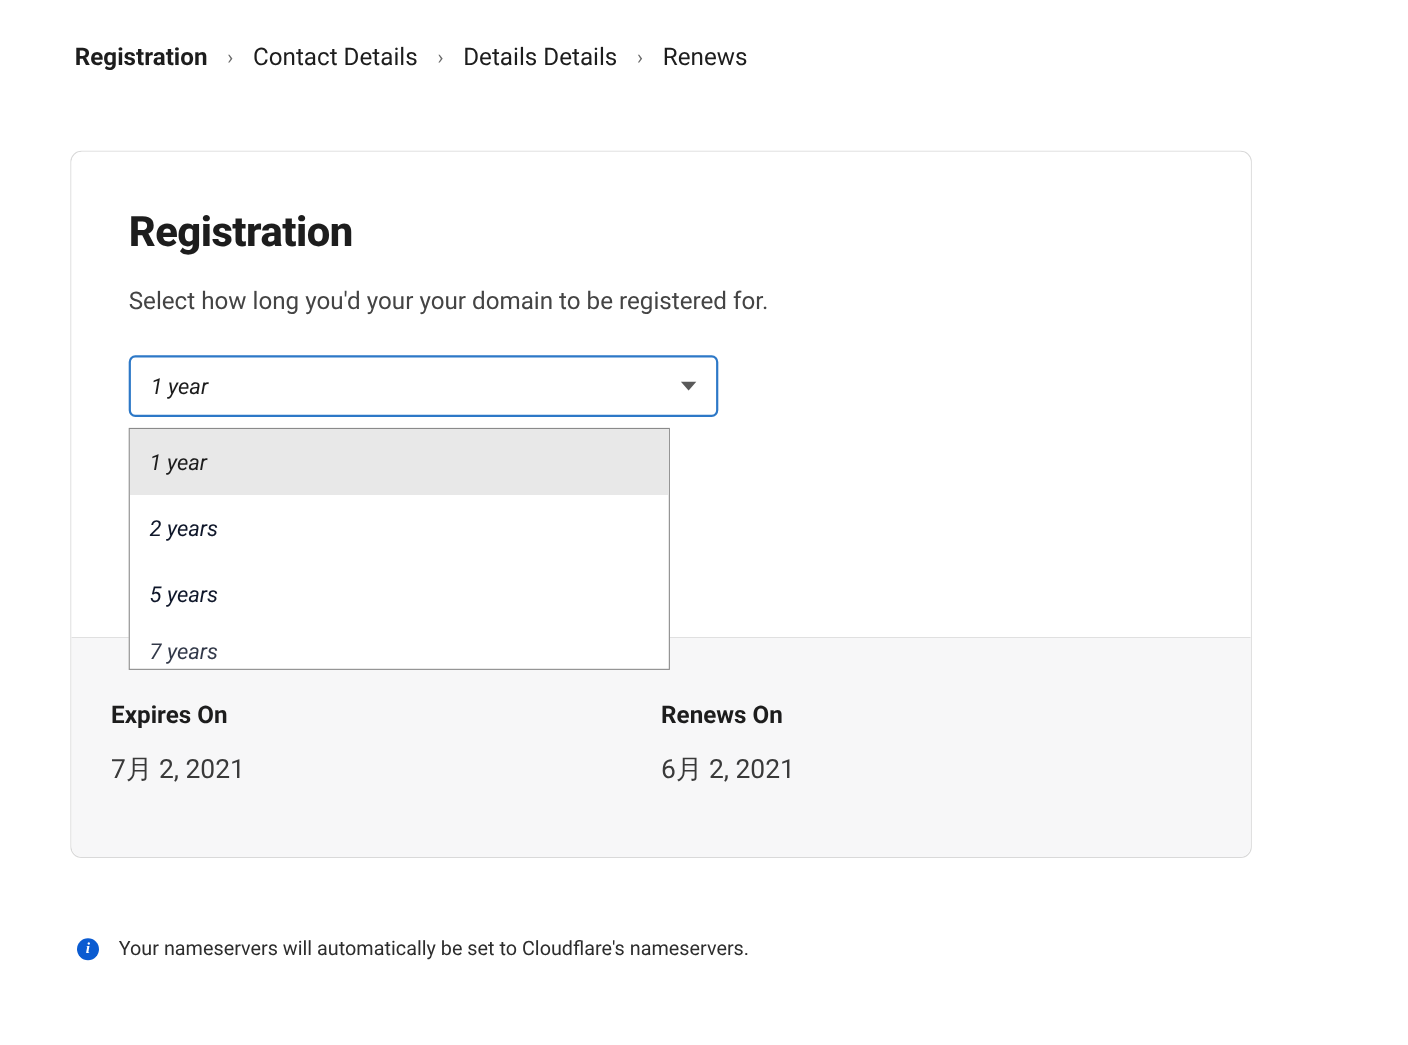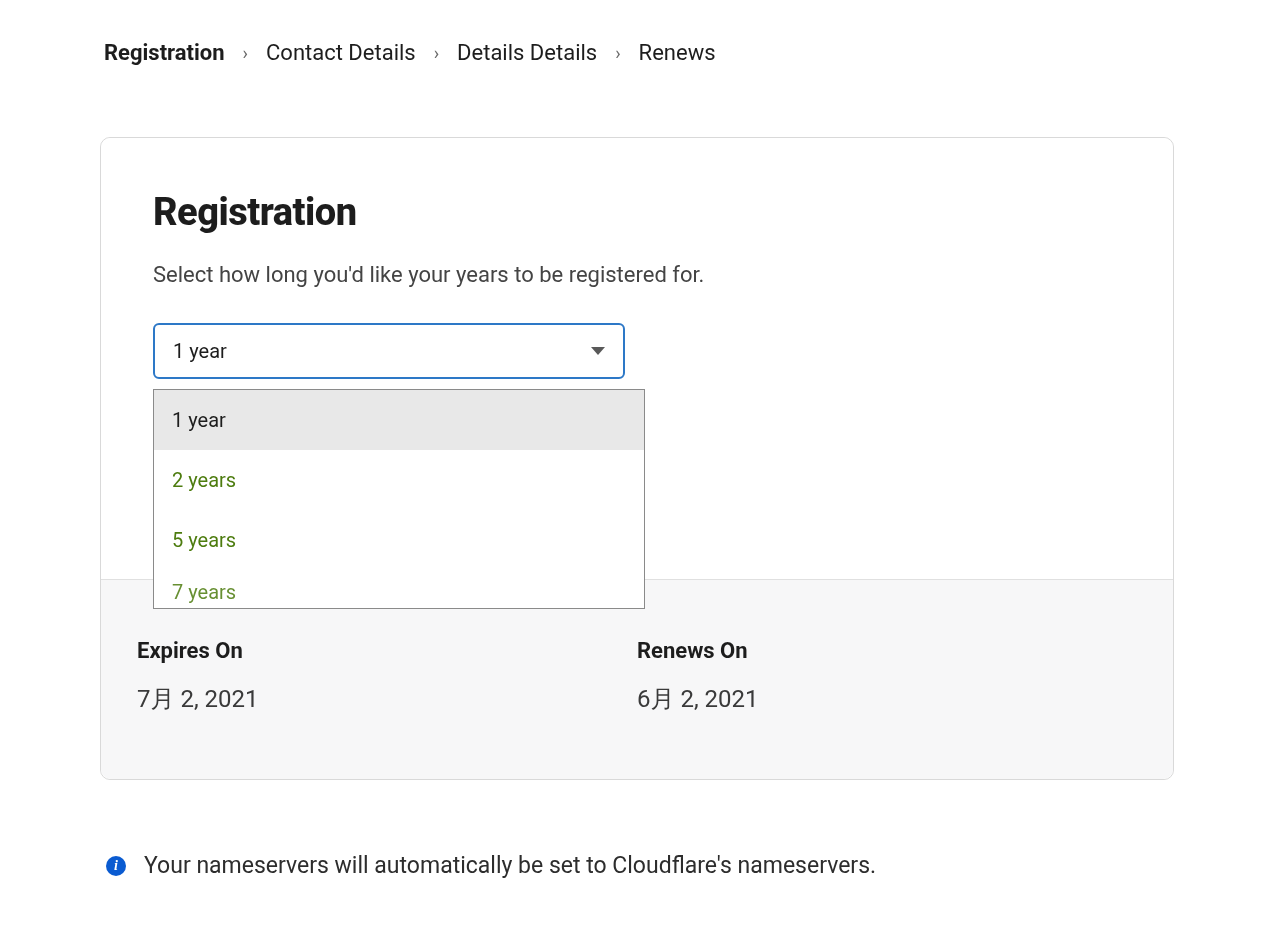--- a/index.html
+++ b/index.html
@@ -9,21 +9,21 @@
   }
   body {
     font-family: -apple-system, BlinkMacSystemFont, "Segoe UI", Roboto, Helvetica, Arial, sans-serif;
     background: #ffffff;
     color: #1d1d1d;
     width: 1280px;
     height: 950px;
     overflow: hidden;
   }
   .page {
-    padding: 40px 100px 0 100px;
+    padding: 40px 100px 0 64px;
   }
   .breadcrumb {
     display: flex;
     align-items: center;
     gap: 18px;
     font-size: 22px;
     margin-bottom: 72px;
     margin-left: 4px;
   }
   .breadcrumb .crumb {
@@ -55,21 +55,22 @@
     margin-bottom: 28px;
     letter-spacing: -0.5px;
   }
   .card-subtitle {
     font-size: 22px;
     color: #444444;
     margin-bottom: 36px;
   }
   .select-wrap {
     position: relative;
-    width: 472px;
+    width: 536px;
+    font-style: italic;
   }
   .select-btn {
     width: 100%;
     height: 56px;
     border: 2px solid #2d78c7;
     border-radius: 6px;
     background: #ffffff;
     display: flex;
     align-items: center;
     justify-content: space-between;
@@ -95,21 +96,21 @@
     z-index: 10;
     max-height: 340px;
     overflow: hidden;
   }
   .dropdown .opt {
     height: 60px;
     display: flex;
     align-items: center;
     padding: 0 18px;
     font-size: 20px;
-    color: #4d7c0f;
+    color: #0f172a;
     cursor: pointer;
   }
   .dropdown .opt.selected {
     background: #e8e8e8;
     color: #1d1d1d;
   }
   .dropdown .opt.last {
     height: 38px;
     align-items: flex-start;
     padding-top: 10px;
@@ -151,21 +152,21 @@
     display: flex;
     align-items: center;
     justify-content: center;
     font-size: 14px;
     font-weight: 700;
     font-family: Georgia, serif;
     font-style: italic;
     flex-shrink: 0;
   }
   .notice .notice-text {
-    font-size: 23px;
+    font-size: 18px;
     color: #2d2d2d;
   }
 </style>
 </head>
 <body>
 
 <div class="page">
 
   <nav class="breadcrumb">
     <span class="crumb active">Registration</span>
@@ -175,21 +176,21 @@
     <span class="crumb">Details Details</span>
     <span class="sep">›</span>
     <span class="crumb">Renews</span>
   </nav>
 
   <div class="card">
 
     <div class="card-top">
 
       <h1 class="card-title">Registration</h1>
-      <p class="card-subtitle">Select how long you'd like your years to be registered for.</p>
+      <p class="card-subtitle">Select how long you'd your your domain to be registered for.</p>
 
       <div class="select-wrap">
         <div class="select-btn">
           <span>1 year</span>
           <span class="caret"></span>
         </div>
 
         <div class="dropdown">
           <div class="opt selected">1 year</div>
           <div class="opt">2 years</div>

